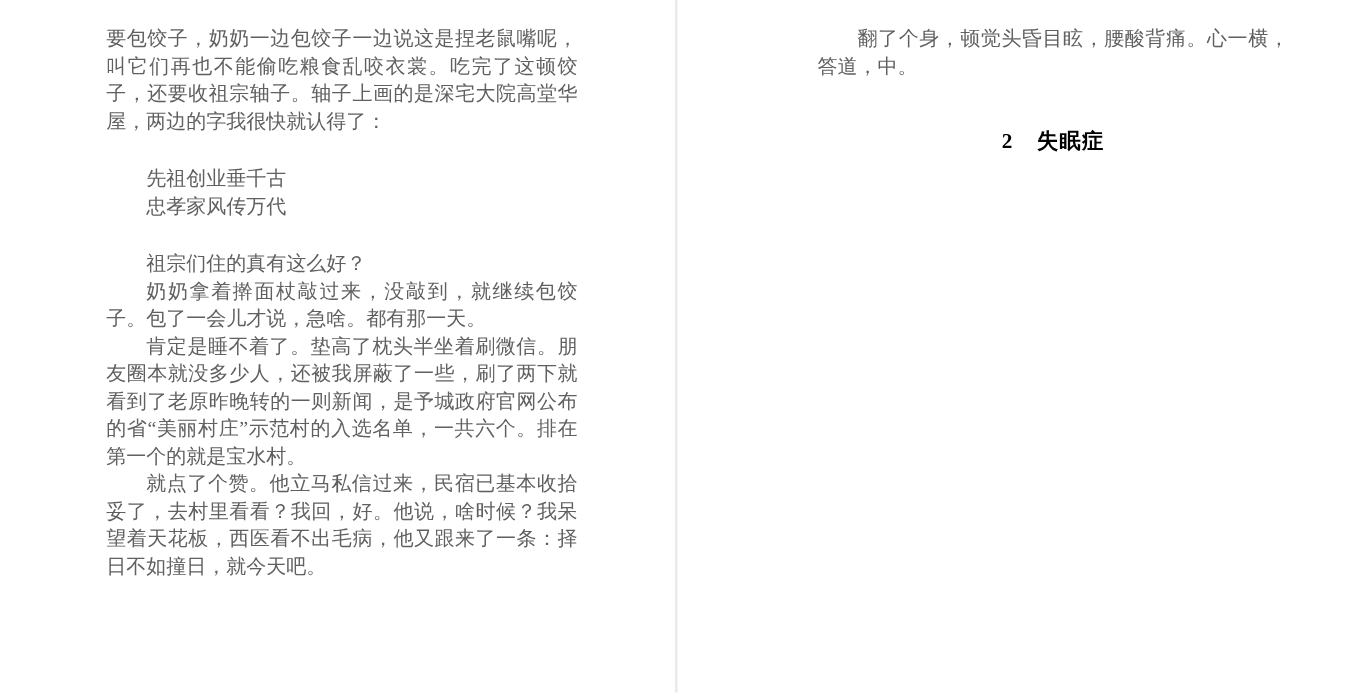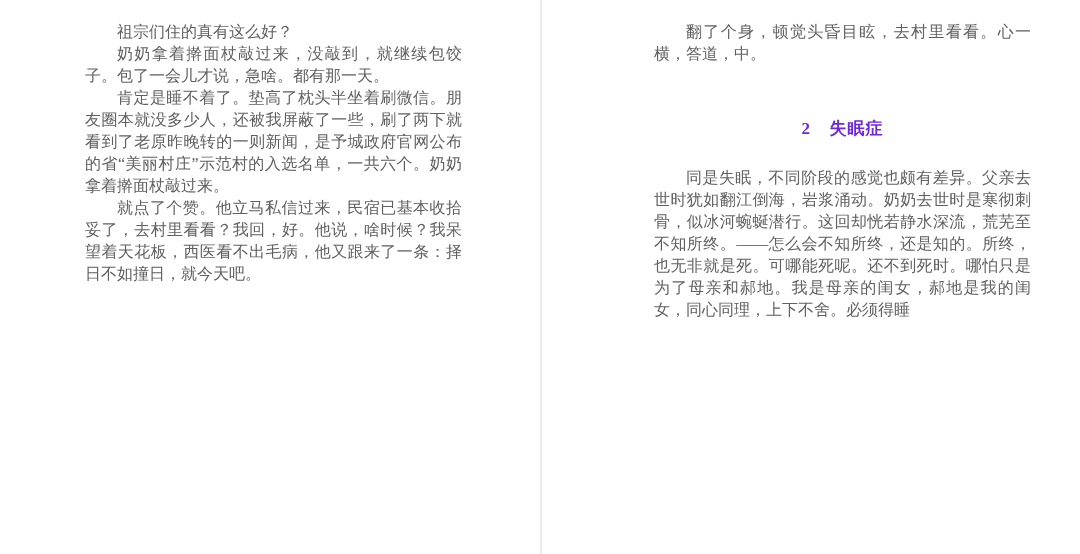--- a/index.html
+++ b/index.html
@@ -40,41 +40,45 @@
   }
   .para.no-indent { text-indent: 0; }
   .verse { margin: 24px 0; }
   .verse-line {
     margin: 0;
     font-size: 16px;
     line-height: 22px;
     text-indent: 2em;
   }
   .chapter-heading {
-    margin: 52px 0 26px 0;
+    margin: 36px 0 26px 0;
     text-align: center;
     font-size: 17px;
     line-height: 24px;
     font-weight: bold;
-    color: #6d28d9;
+    color: #000000;
     letter-spacing: 1px;
   }
   .chapter-heading .chapter-number { margin-right: 1.1em; }
 </style>
 </head>
 <body>
 
 <div class="page page-left">
+  <p class="para no-indent">要包饺子，奶奶一边包饺子一边说这是捏老鼠嘴呢，叫它们再也不能偷吃粮食乱咬衣裳。吃完了这顿饺子，还要收祖宗轴子。轴子上画的是深宅大院高堂华屋，两边的字我很快就认得了：</p>
+  <div class="verse">
+    <p class="verse-line">先祖创业垂千古</p>
+    <p class="verse-line">忠孝家风传万代</p>
+  </div>
   <p class="para">祖宗们住的真有这么好？</p>
   <p class="para">奶奶拿着擀面杖敲过来，没敲到，就继续包饺子。包了一会儿才说，急啥。都有那一天。</p>
-  <p class="para">肯定是睡不着了。垫高了枕头半坐着刷微信。朋友圈本就没多少人，还被我屏蔽了一些，刷了两下就看到了老原昨晚转的一则新闻，是予城政府官网公布的省“美丽村庄”示范村的入选名单，一共六个。奶奶拿着擀面杖敲过来。</p>
+  <p class="para">肯定是睡不着了。垫高了枕头半坐着刷微信。朋友圈本就没多少人，还被我屏蔽了一些，刷了两下就看到了老原昨晚转的一则新闻，是予城政府官网公布的省“美丽村庄”示范村的入选名单，一共六个。排在第一个的就是宝水村。</p>
   <p class="para">就点了个赞。他立马私信过来，民宿已基本收拾妥了，去村里看看？我回，好。他说，啥时候？我呆望着天花板，西医看不出毛病，他又跟来了一条：择日不如撞日，就今天吧。</p>
 </div>
 
 <div class="gutter-divider"></div>
 
 <div class="page page-right">
-  <p class="para">翻了个身，顿觉头昏目眩，去村里看看。心一横，答道，中。</p>
+  <p class="para">翻了个身，顿觉头昏目眩，腰酸背痛。心一横，答道，中。</p>
   <h2 class="chapter-heading">
     <span class="chapter-number">2</span><span class="chapter-title">失眠症</span>
   </h2>
-  <p class="para">同是失眠，不同阶段的感觉也颇有差异。父亲去世时犹如翻江倒海，岩浆涌动。奶奶去世时是寒彻刺骨，似冰河蜿蜒潜行。这回却恍若静水深流，荒芜至不知所终。——怎么会不知所终，还是知的。所终，也无非就是死。可哪能死呢。还不到死时。哪怕只是为了母亲和郝地。我是母亲的闺女，郝地是我的闺女，同心同理，上下不舍。必须得睡</p>
 </div>
 
 </body></html>

